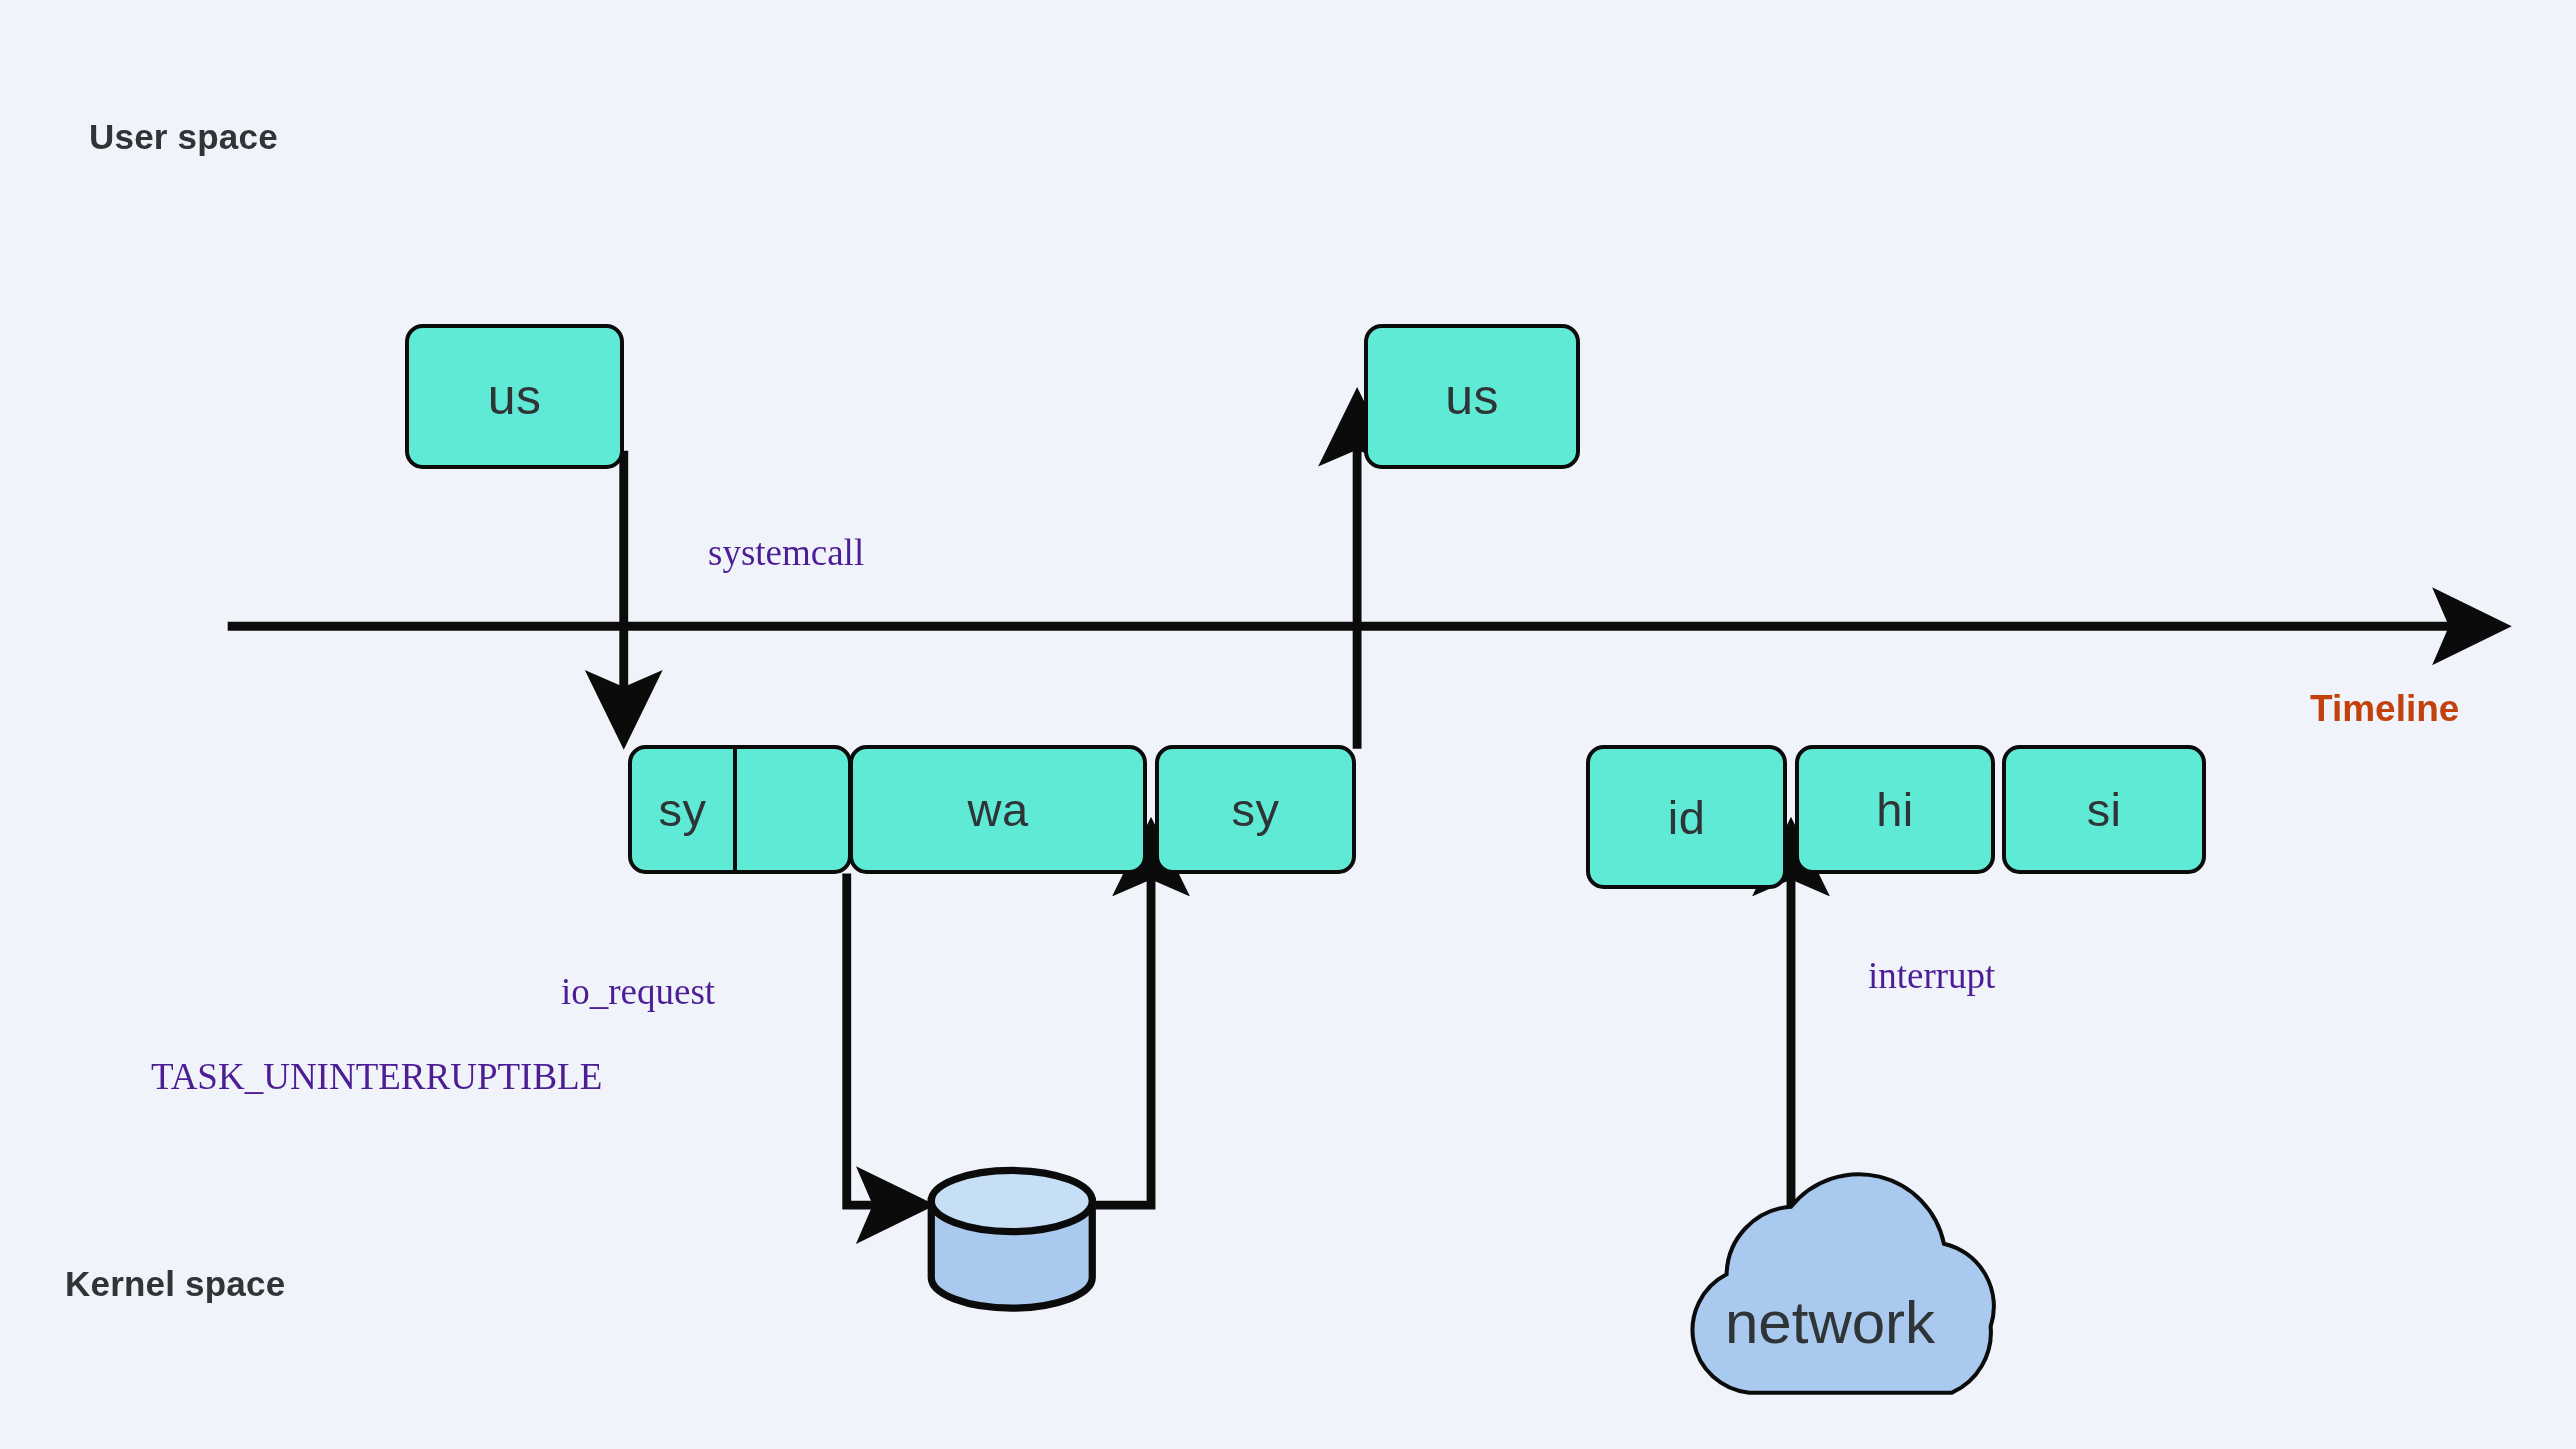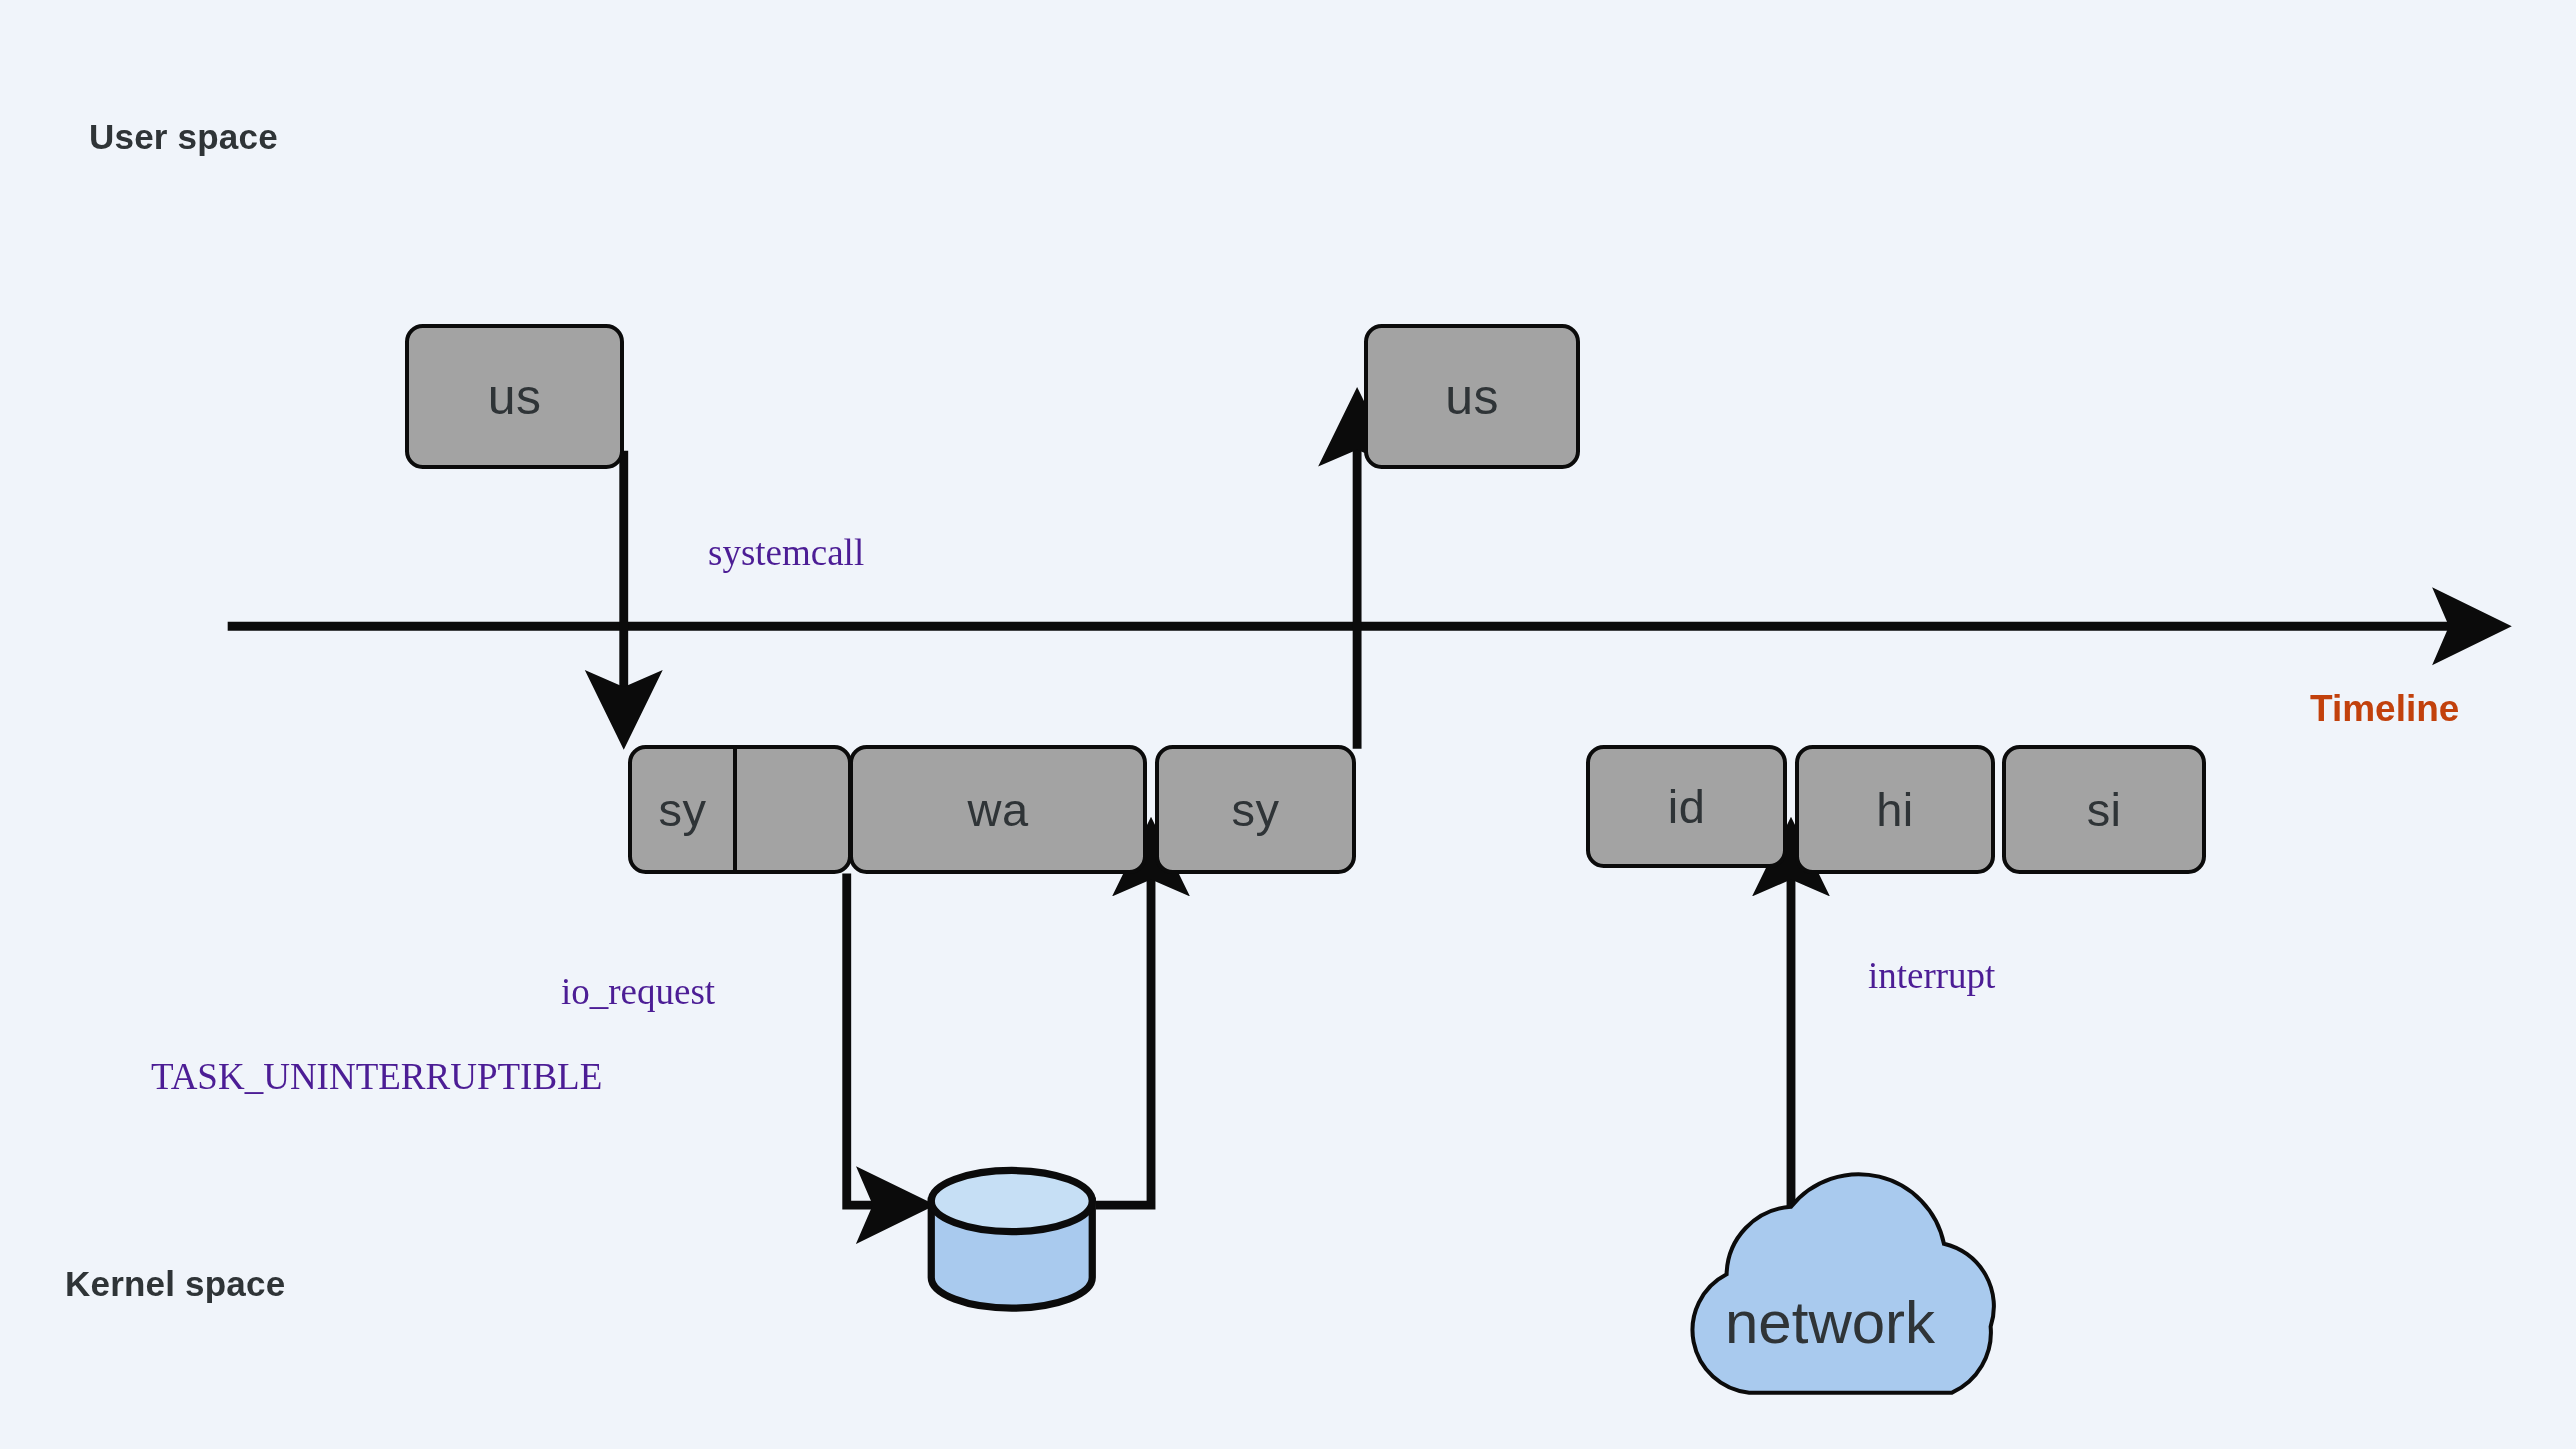--- a/index.html
+++ b/index.html
@@ -44,21 +44,21 @@
     position: absolute;
     font-family: "Liberation Sans", sans-serif;
     font-weight: bold;
     font-size: 37px;
     color: #c2410c;
     white-space: nowrap;
   }
   .node-box {
     position: absolute;
     box-sizing: border-box;
-    background: #a3a3a3;
+    background: #5eead4;
     border: 4.8px solid #0b0b0b;
     border-radius: 17.7px;
     display: flex;
     align-items: center;
     justify-content: center;
     font-family: "Liberation Sans", sans-serif;
     font-size: 47px;
     color: #2f3437;
     letter-spacing: 0.4px;
   }
@@ -132,21 +132,21 @@
   <div class="axis-label" style="left:2290px; top:688px;">Timeline</div>
 
   <div class="node-box big" style="left:385px; top:324px; width:219px; height:145px;">us</div>
   <div class="node-box big" style="left:1344px; top:324px; width:216px; height:145px;">us</div>
 
   <div class="node-box" style="left:608px; top:745px; width:109px; height:129px; border-radius:17.7px 0 0 17.7px;">sy</div>
   <div class="node-box" style="left:829px; top:745px; width:298px; height:129px;">wa</div>
   <div class="node-box" style="left:1135px; top:745px; width:201px; height:129px;">sy</div>
   <div class="node-box" style="left:713px; top:745px; width:119px; height:129px; border-radius:0 17.7px 17.7px 0;"></div>
 
-  <div class="node-box" style="left:1566px; top:745px; width:201px; height:123px;">id</div>
+  <div class="node-box" style="left:1566px; top:745px; width:201px; height:144px;">id</div>
   <div class="node-box" style="left:1982px; top:745px; width:204px; height:129px;">si</div>
   <div class="node-box" style="left:1775px; top:745px; width:200px; height:129px;">hi</div>
 
   <div class="shape-label" style="left:1705px; top:1288px; width:290px;">network</div>
 
   <div class="edge-label" style="left:688px; top:531px;">systemcall</div>
   <div class="edge-label" style="left:541px; top:970px;">io_request</div>
   <div class="edge-label" style="left:131px; top:1055px;text-align:center;">TASK_UNINTERRUPTIBLE</div>
   <div class="edge-label" style="left:1848px; top:954px;">interrupt</div>
 

